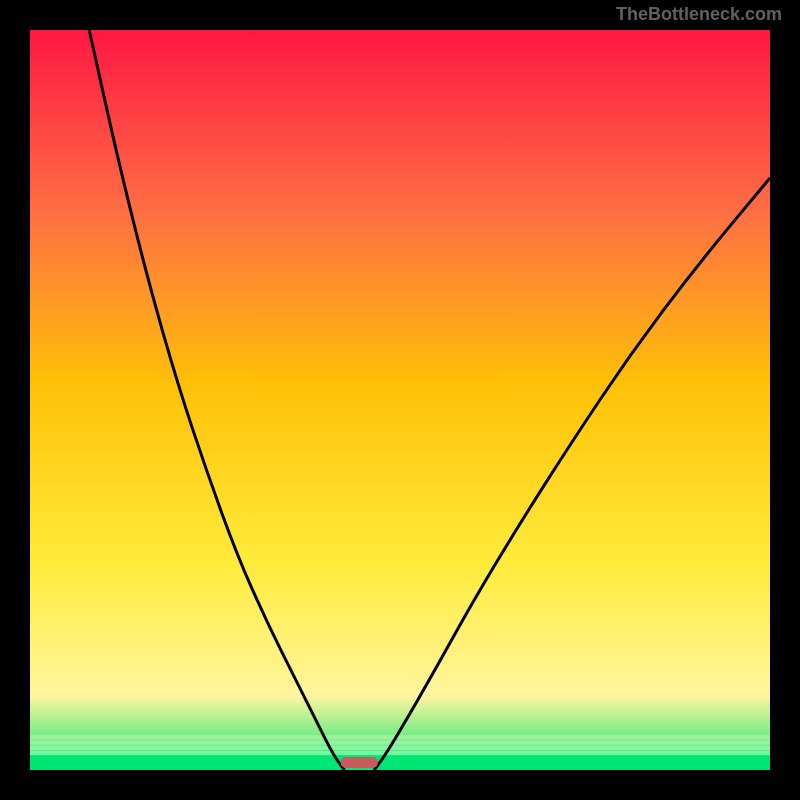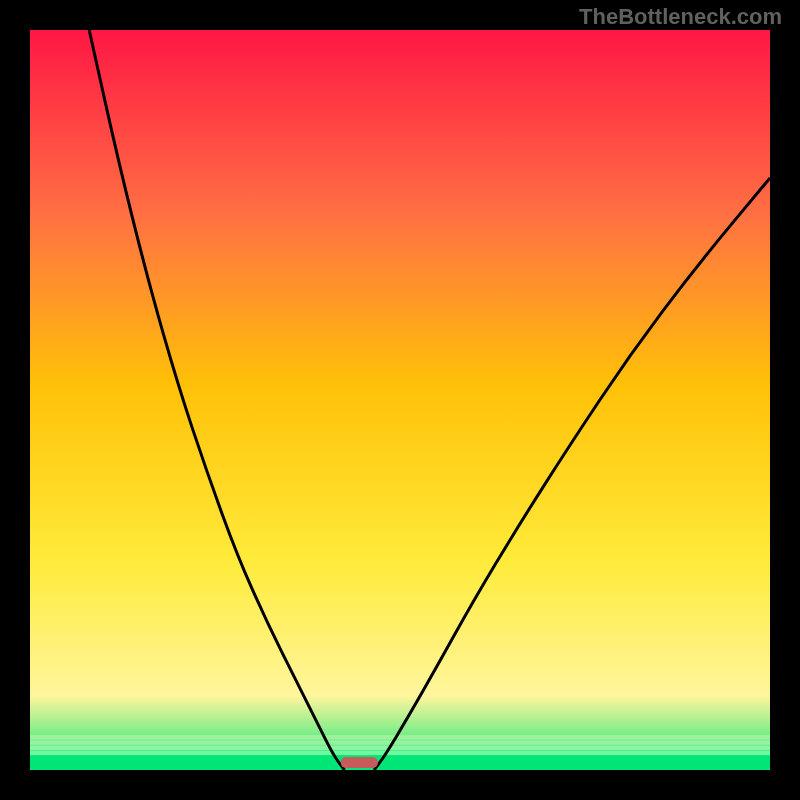--- a/index.html
+++ b/index.html
@@ -12,21 +12,21 @@
       height: 800px;
       background: #000;
       position: relative;
       overflow: hidden;
     }
     .watermark {
       position: absolute;
       top: 4px;
       right: 18px;
       font-family: Arial, sans-serif;
-      font-size: 22px;
+      font-size: 18px;
       font-weight: bold;
       color: #606060;
       z-index: 10;
     }
     .chart-container {
       position: absolute;
       top: 30px;
       left: 30px;
       width: 740px;
       height: 740px;

